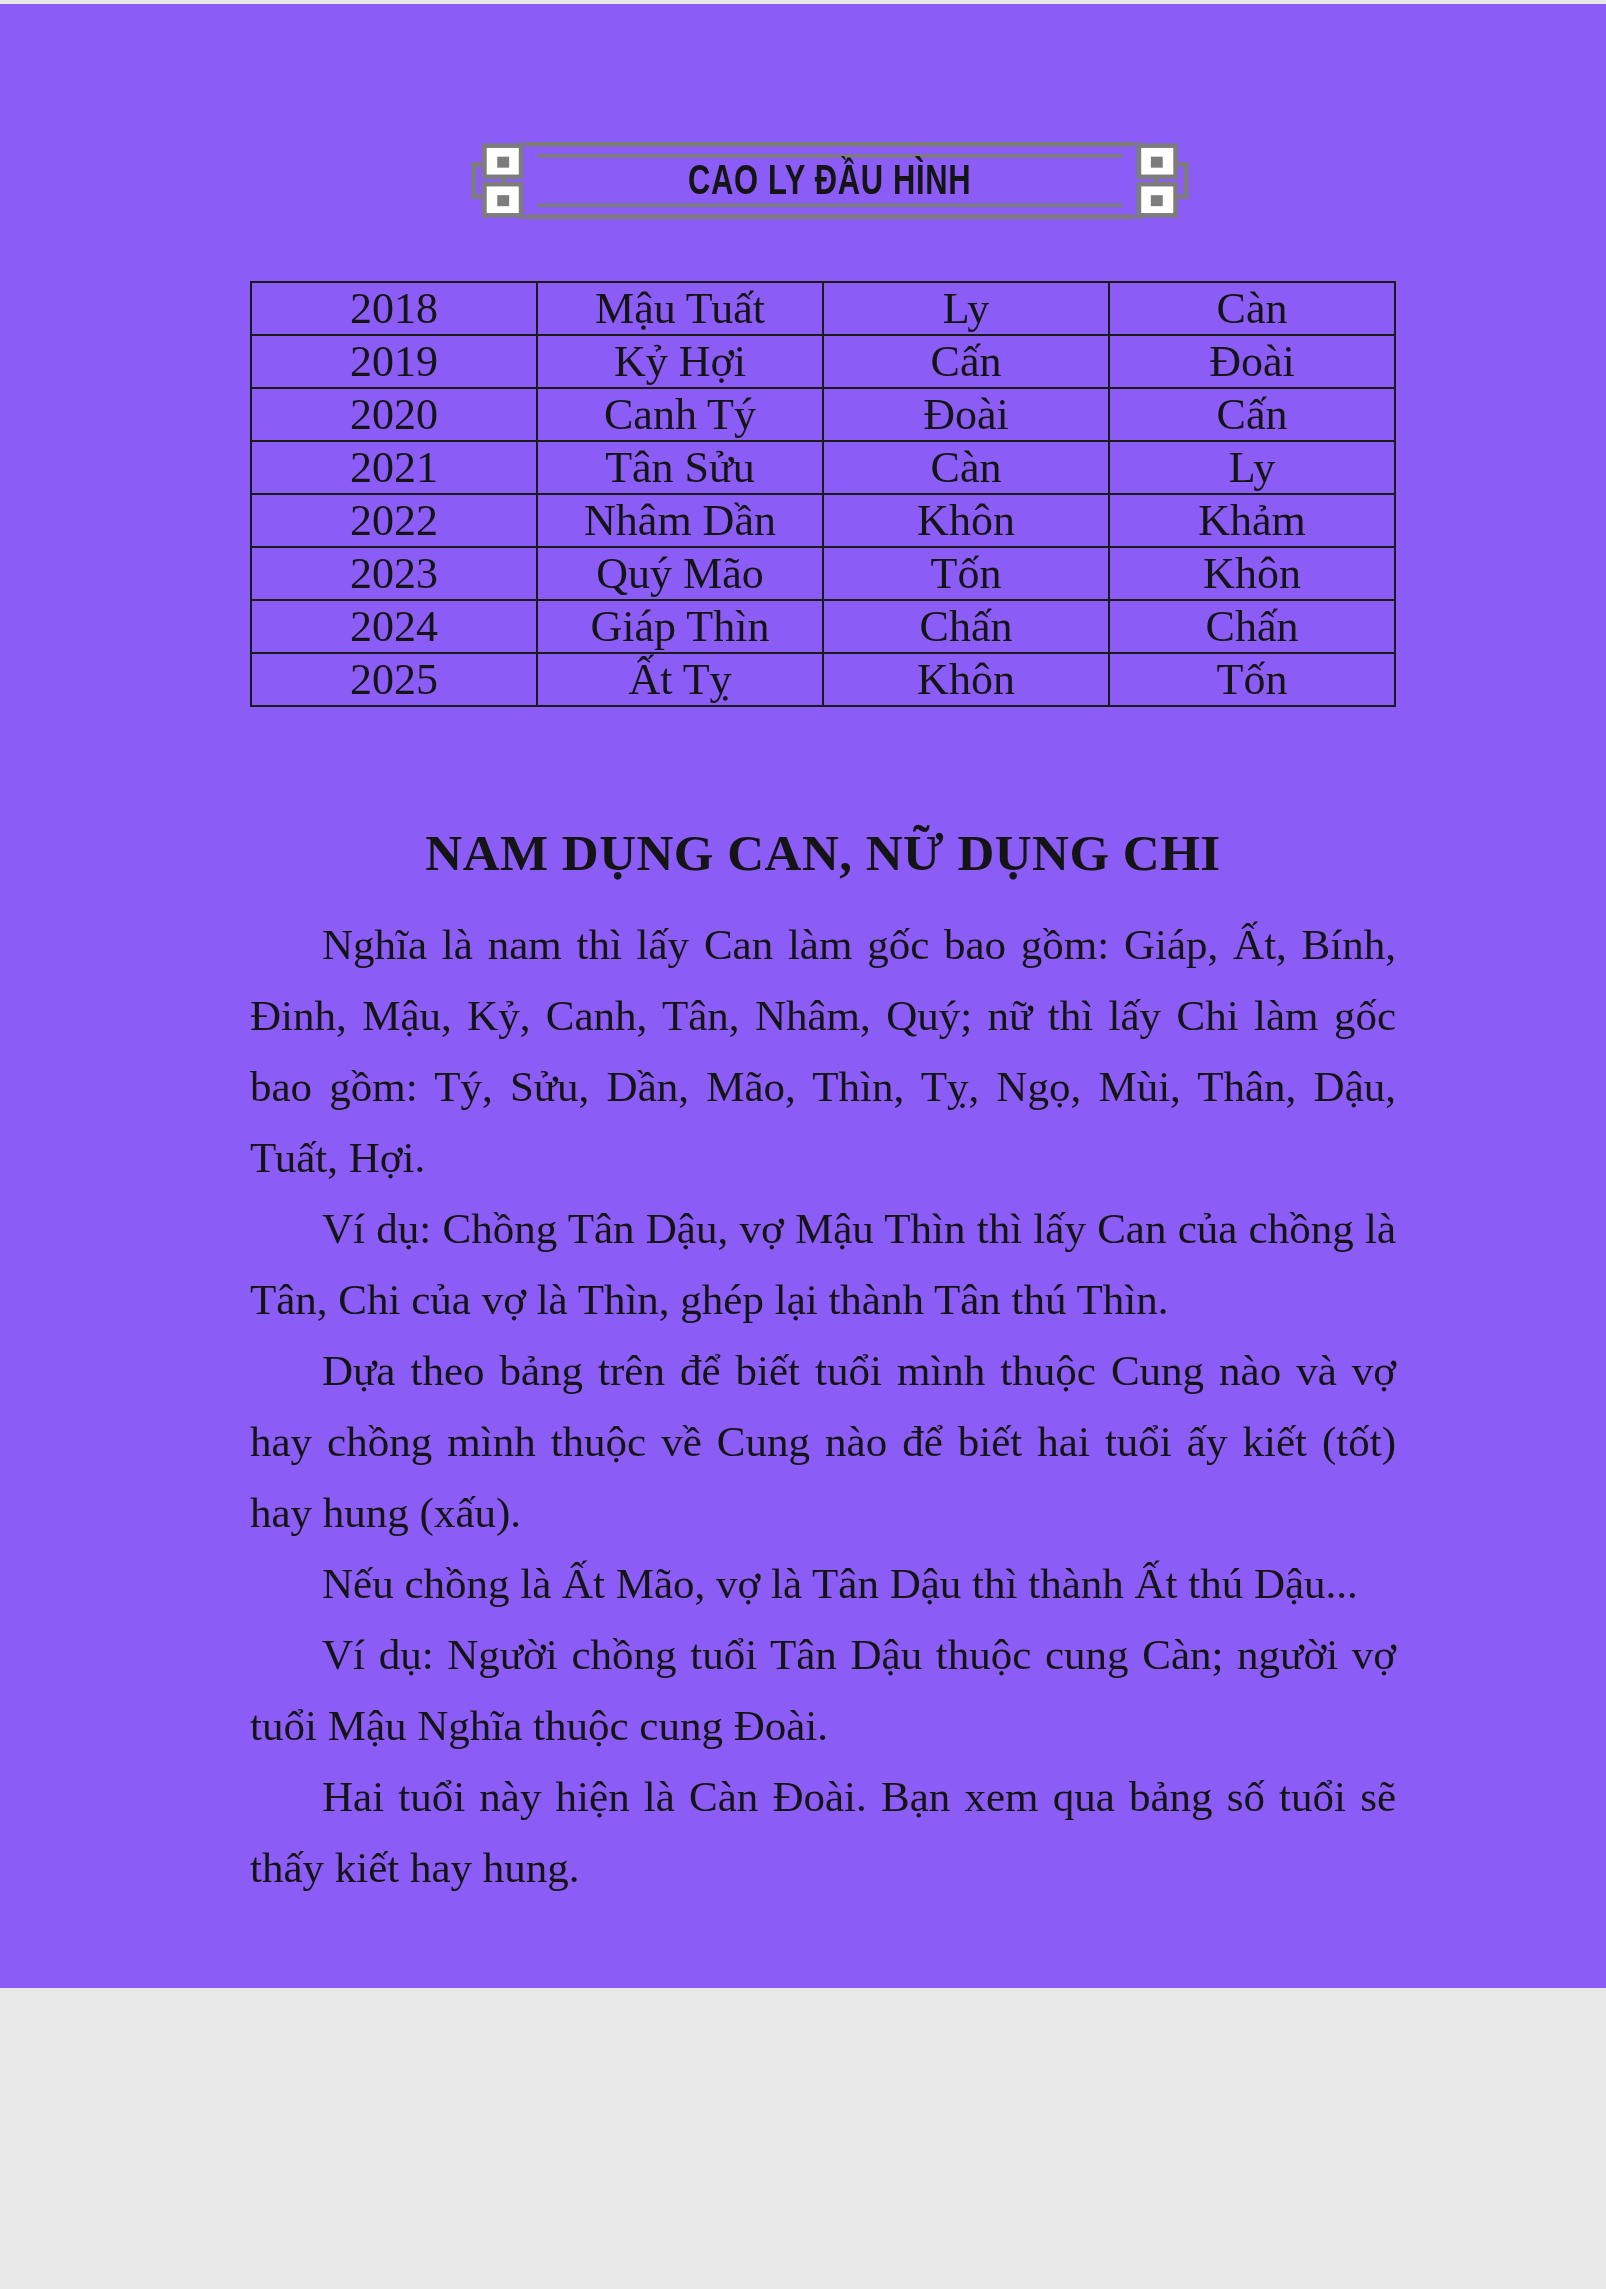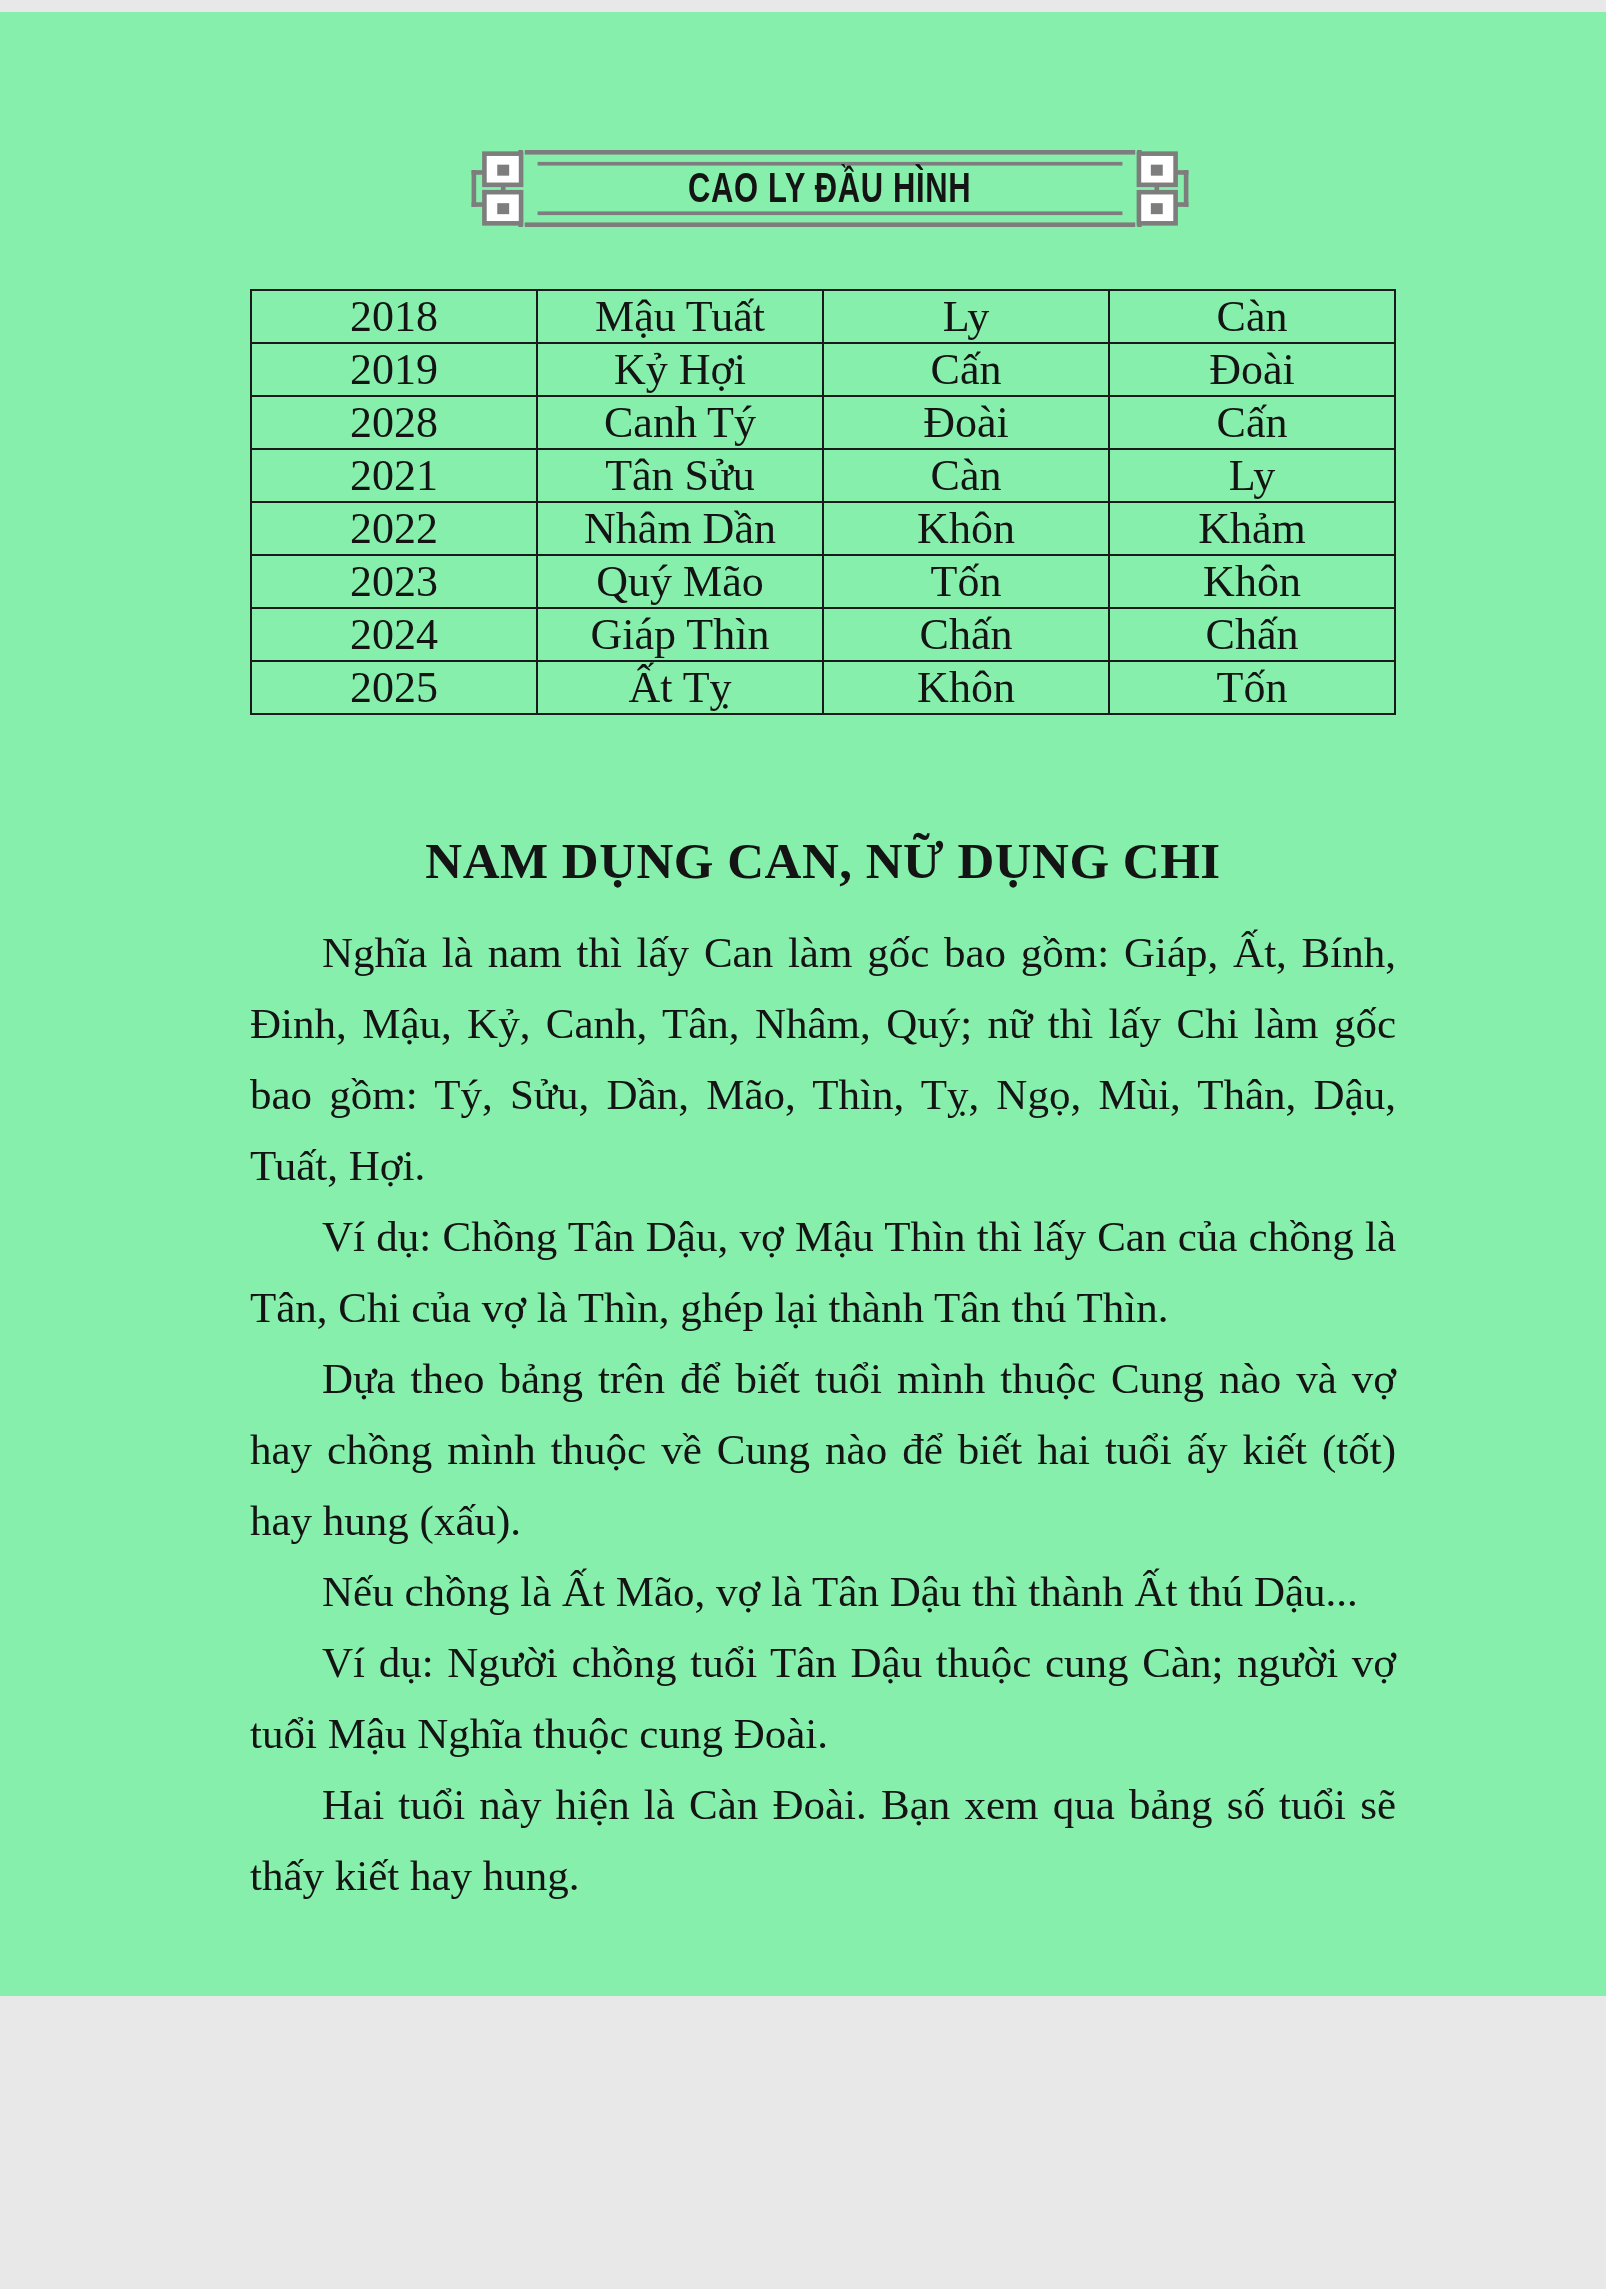--- a/index.html
+++ b/index.html
@@ -1,23 +1,23 @@
 <!DOCTYPE html>
 <html lang="vi" style="font-size:14.7px"><head>
 <meta charset="utf-8">
 <style>
   html,body{margin:0;padding:0;background:#e8e8e8;}
   .page{
     position:relative;
     width:1606px;height:1984px;
-    background:#86efac;
+    background:#8b5cf6;
     font-family:"Liberation Serif", serif;
     color:#141414;
     overflow:hidden;
-    margin:12px auto;
+    margin:4px auto;
   }
   
   .frame{
     position:absolute;left:471px;top:138px;width:718px;height:77px;
   }
   .frame svg{position:absolute;left:0;top:0;width:100%;height:100%;display:block;}
   .frame-title{
     position:absolute;left:0;right:0;top:50%;
     transform:translateY(-54%);
     text-align:center;
@@ -116,21 +116,21 @@
         <td>Ly</td>
         <td>Càn</td>
       </tr>
       <tr>
         <td>2019</td>
         <td>Kỷ Hợi</td>
         <td>Cấn</td>
         <td>Đoài</td>
       </tr>
       <tr>
-        <td>2028</td>
+        <td>2020</td>
         <td>Canh Tý</td>
         <td>Đoài</td>
         <td>Cấn</td>
       </tr>
       <tr>
         <td>2021</td>
         <td>Tân Sửu</td>
         <td>Càn</td>
         <td>Ly</td>
       </tr>

